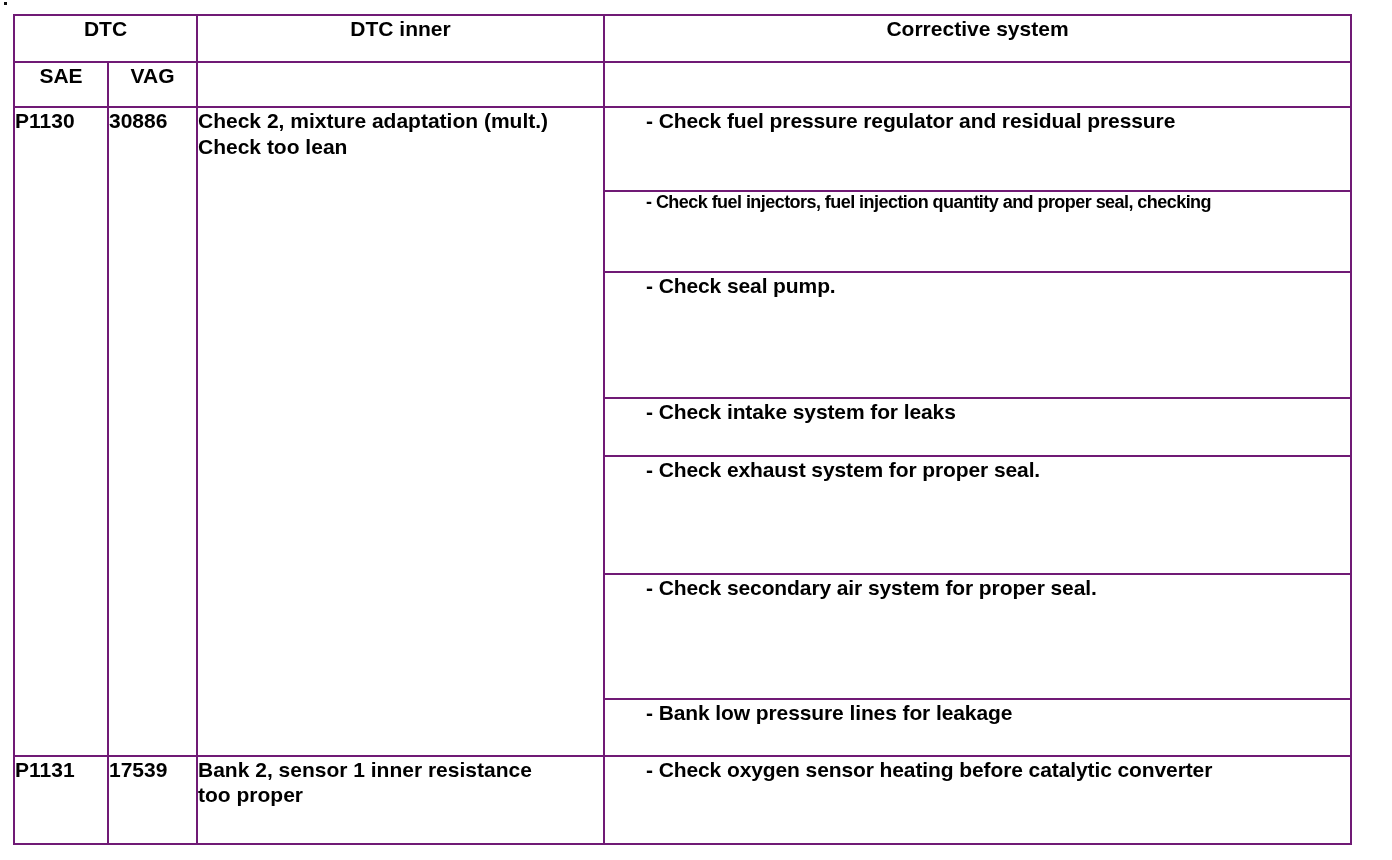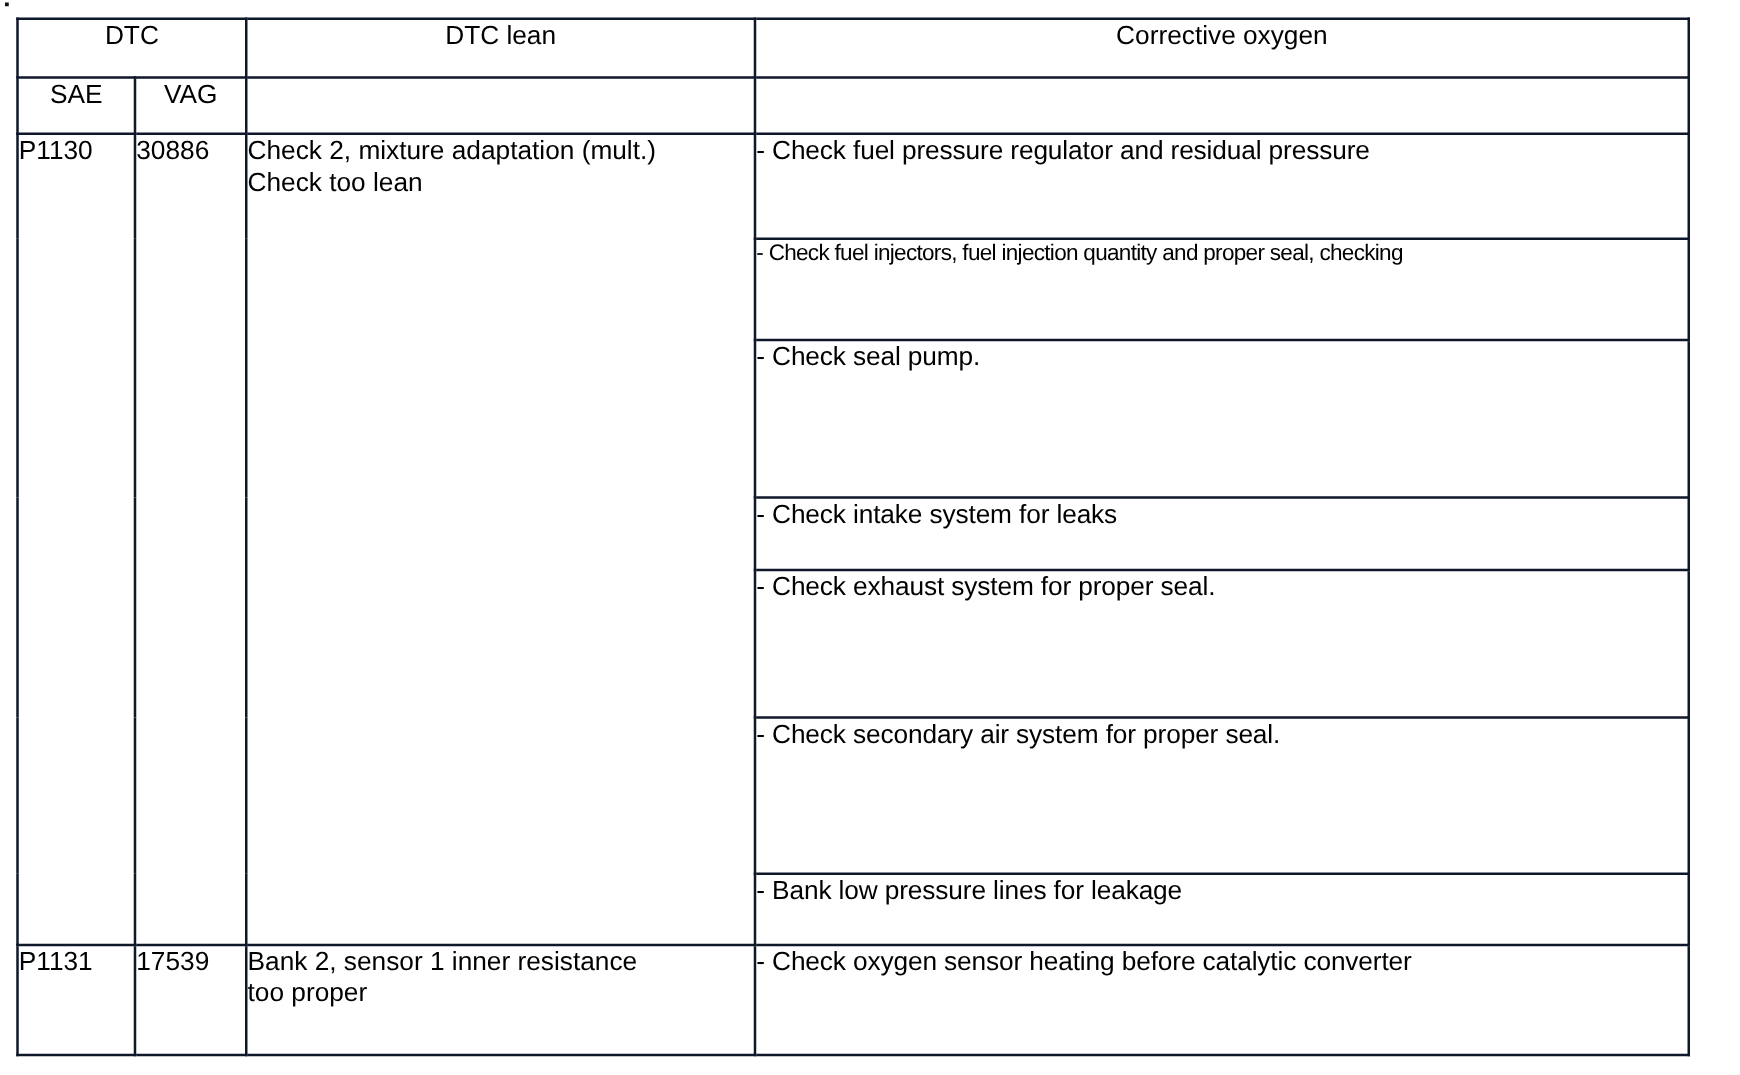--- a/index.html
+++ b/index.html
@@ -29,24 +29,24 @@
     position: absolute;
     left: 13px;
     top: 14px;
     width: 1337px;
     height: 831px;
     border-collapse: collapse;
     table-layout: fixed;
   }
 
   #dtc-table td, #dtc-table th {
-    border: 2px solid #0f172a;
+    border: 2px solid #701a75;
     padding: 0;
     vertical-align: top;
-    font-weight: normal;
+    font-weight: bold;
     font-size: 21px;
     line-height: 1.22;
   }
 
   
   col.c-sae   { width: 94px; }
   col.c-vag   { width: 89px; }
   col.c-text  { width: 407px; }
   col.c-corr  { width: 747px; }
 
@@ -77,20 +77,21 @@
 
   .code-cell {
     padding: 9px 0 0 6px;
     vertical-align: top;
   }
 
   .corr-text {
     display: block;
     white-space: nowrap;
     letter-spacing: -0.1px;
+    margin-left: 41px;
   }
 
   .tight {
     letter-spacing: -0.55px;
     font-size: 18px;
   }
 
   .dtc-text-block {
     display: block;
   }
@@ -104,22 +105,22 @@
   <colgroup>
     <col class="c-sae">
     <col class="c-vag">
     <col class="c-text">
     <col class="c-corr">
   </colgroup>
   <tbody>
 
     <tr>
       <td class="hdr-main" colspan="2">DTC</td>
-      <td class="hdr-main">DTC lean</td>
-      <td class="hdr-main">Corrective oxygen</td>
+      <td class="hdr-main">DTC inner</td>
+      <td class="hdr-main">Corrective system</td>
     </tr>
 
     <tr>
       <td class="hdr-sub">SAE</td>
       <td class="hdr-sub">VAG</td>
       <td class="hdr-blank"></td>
       <td class="hdr-blank"></td>
     </tr>
 
     <tr>

